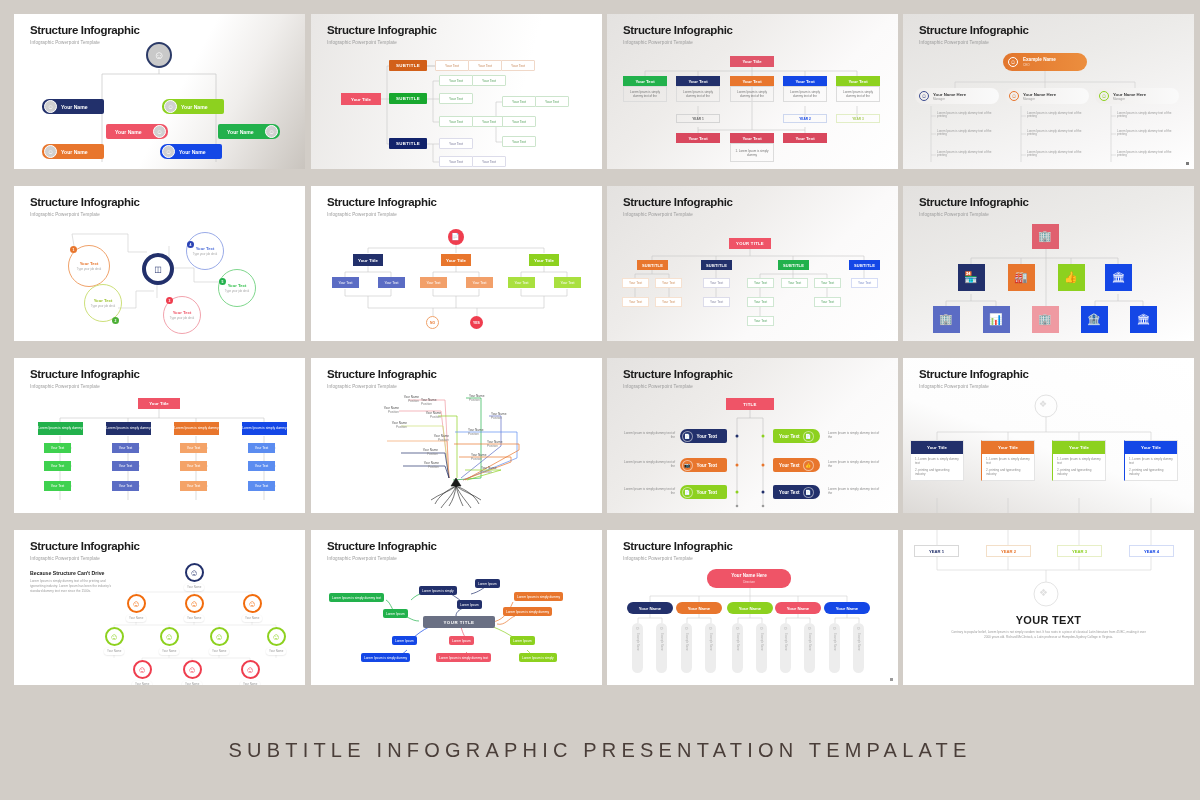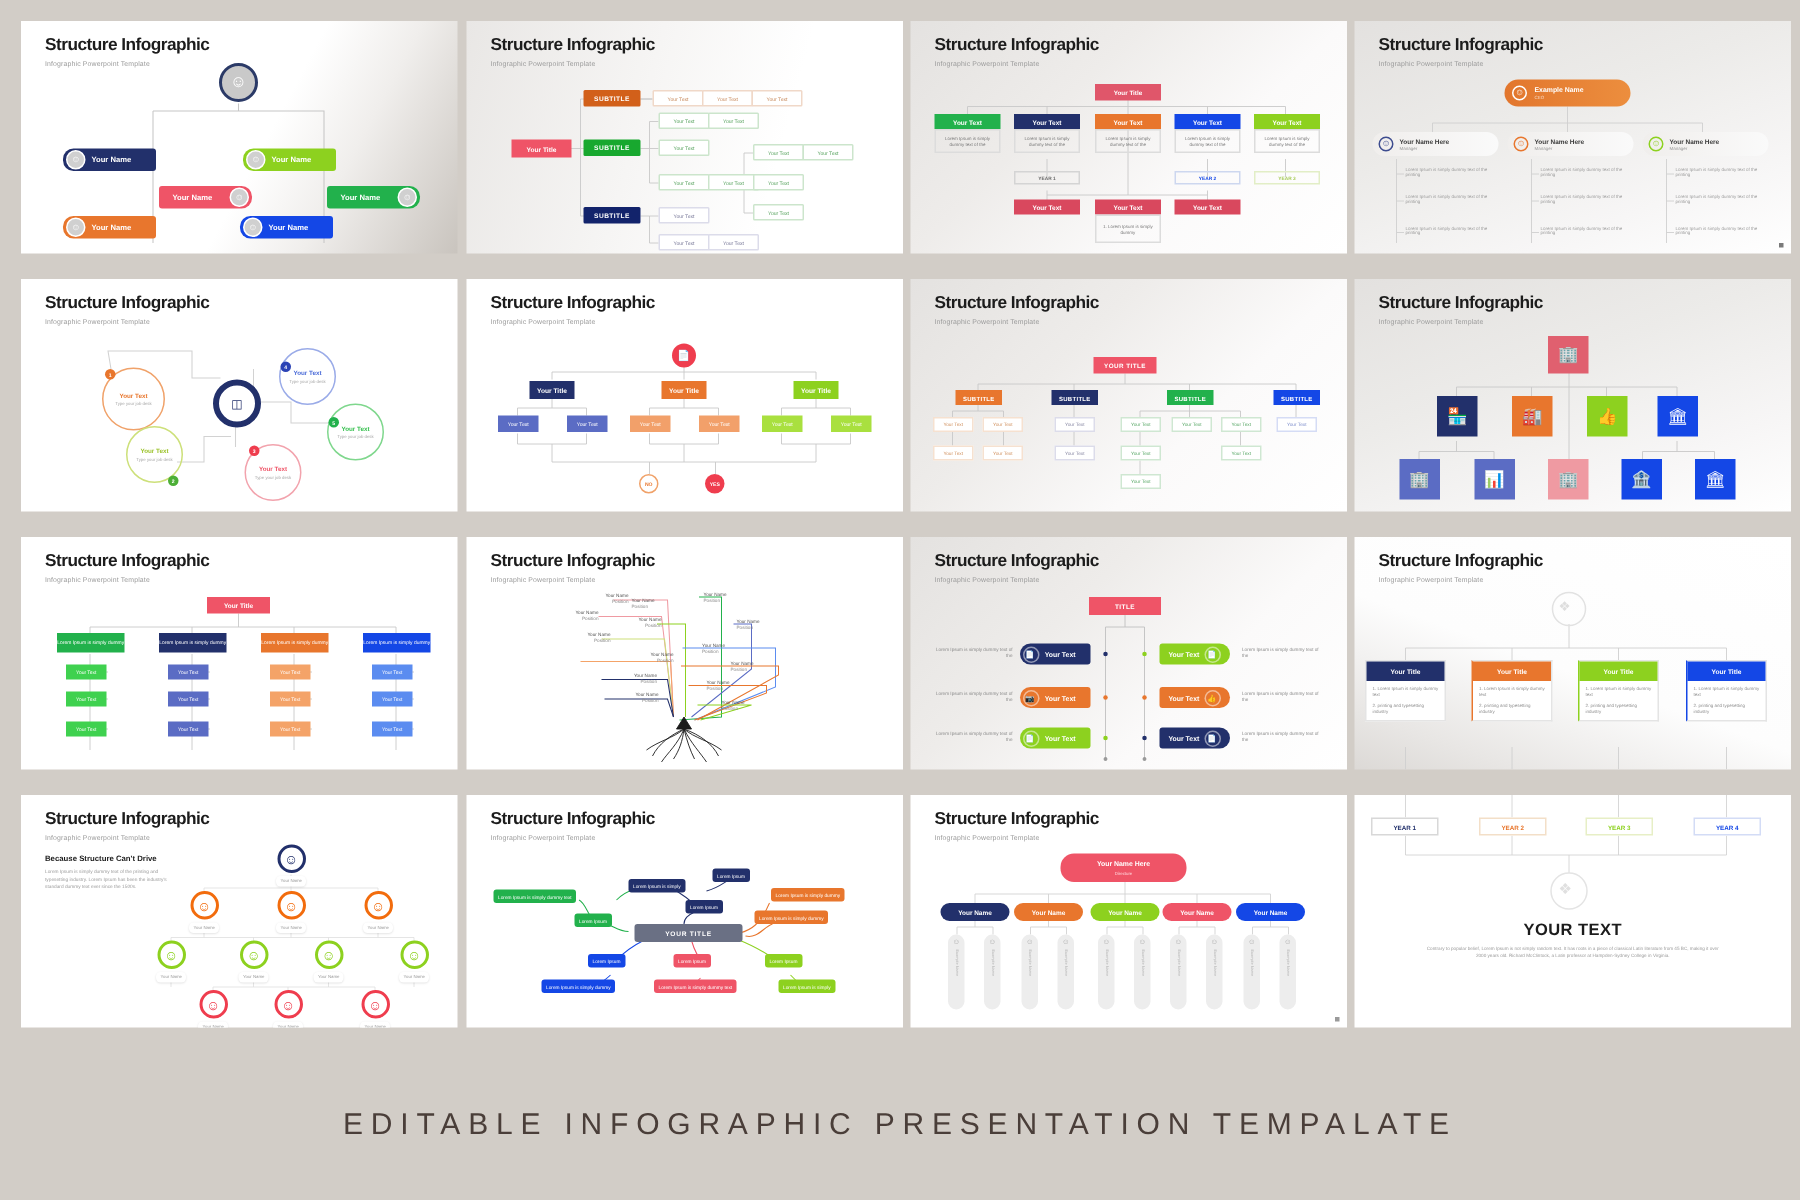--- a/index.html
+++ b/index.html
@@ -1291,13 +1291,13 @@
           <span>YEAR 4</span>
         </div>
 
       <div style="position:absolute;left:0;top:84px;width:291px;text-align:center;font-size:11px;font-weight:bold;letter-spacing:0.3px;color:#1c1c1c;">YOUR TEXT</div>
       <div style="position:absolute;left:48px;top:100px;width:195px;text-align:center;font-size:3.1px;color:#9b9b9b;line-height:1.7;">Contrary to popular belief, Lorem Ipsum is not simply random text. It has roots in a piece of classical Latin literature from 45 BC, making it over 2000 years old. Richard McClintock, a Latin professor at Hampden-Sydney College in Virginia.</div>
     </div>
   </div>
 
 </div>
 
-<div class="caption">EDITABLE INFOGRAPHIC PRESENTATION TEMPALATE</div>
+<div class="caption">SUBTITLE INFOGRAPHIC PRESENTATION TEMPALATE</div>
 
 </body></html>

